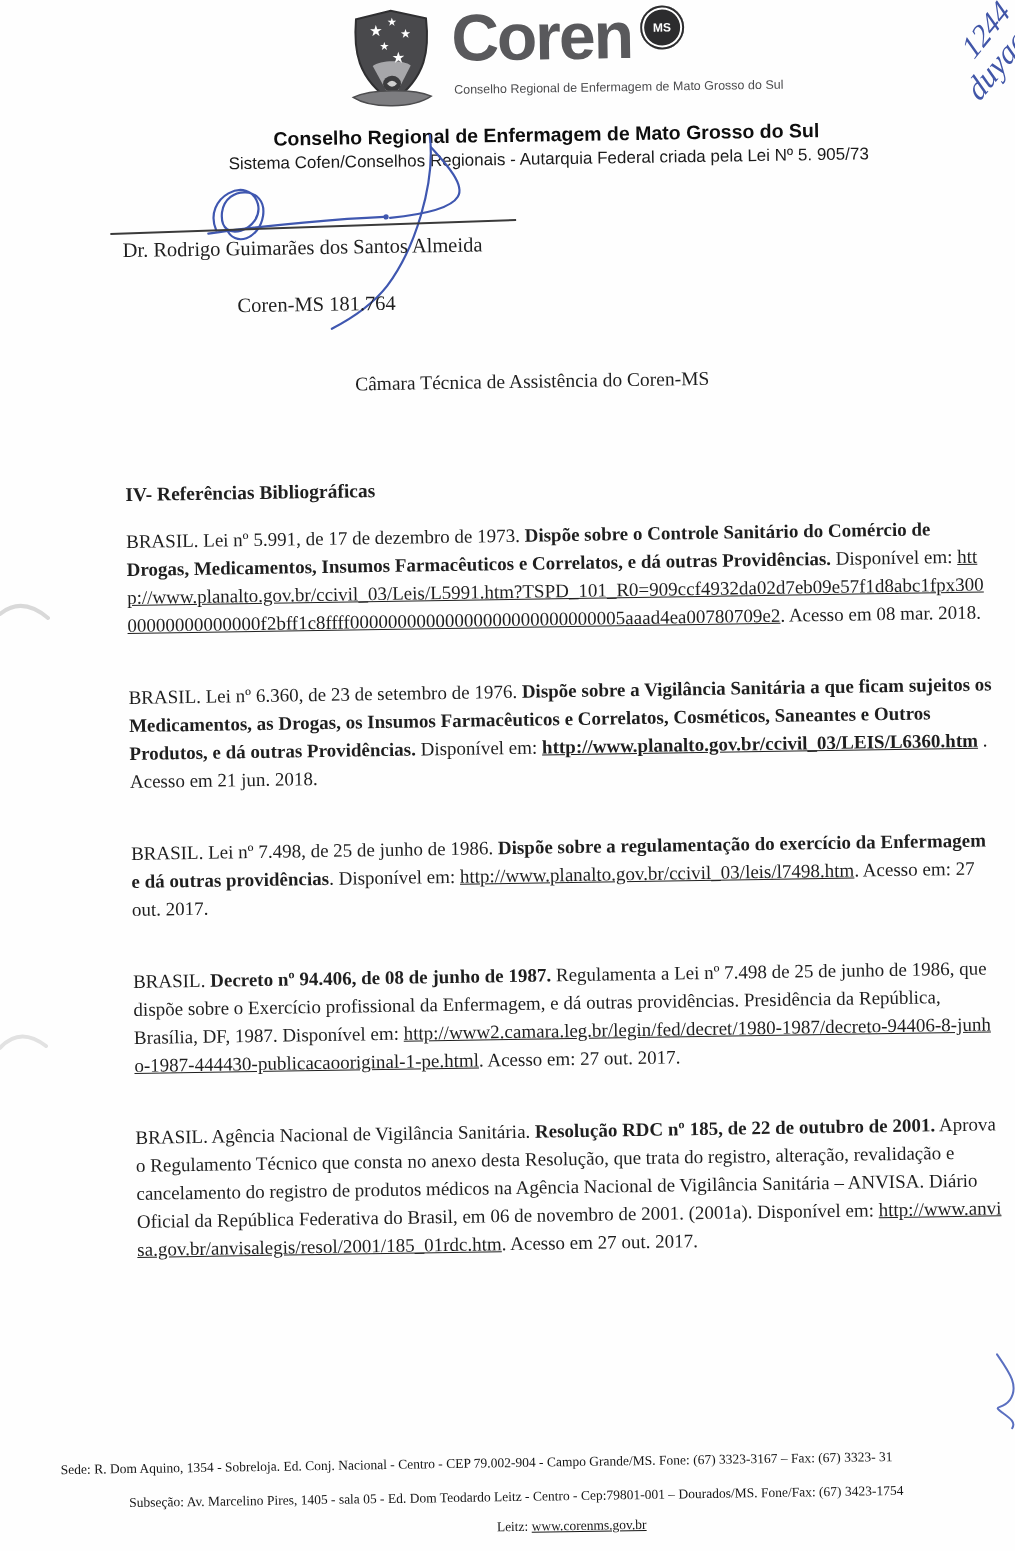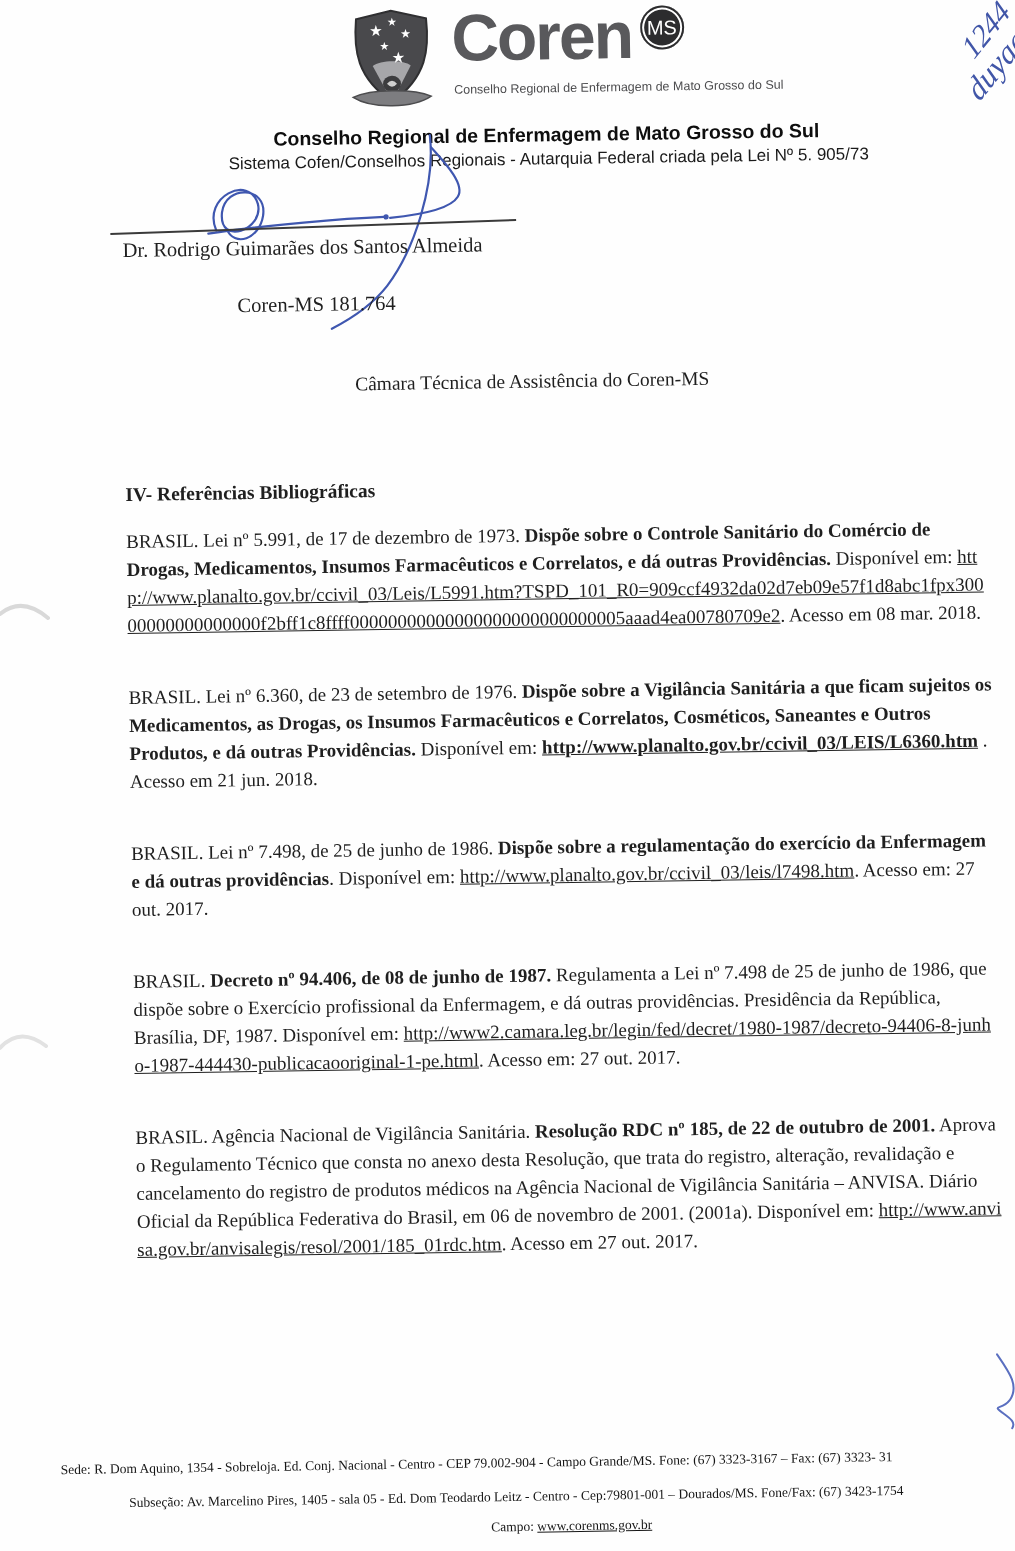--- a/index.html
+++ b/index.html
@@ -27,21 +27,21 @@
   .brand-row{display:flex;align-items:flex-start;}
   .brand{
     font-family:"Liberation Sans", sans-serif;
     font-weight:bold;font-size:66px;line-height:62px;
     color:#59595c;letter-spacing:-2px;
   }
   .ms-badge{
     width:44px;height:44px;border-radius:50%;
     background:#2c2c2e;color:#fff;
     font-family:"Liberation Sans", sans-serif;
-    font-weight:normal;font-size:20px;
+    font-weight:bold;font-size:12px;
     display:flex;align-items:center;justify-content:center;
     margin:2px 0 0 8px;
     box-shadow:inset 0 0 0 2px #2c2c2e, inset 0 0 0 4px #fff;
   }
   .tagline{
     font-family:"Liberation Sans", sans-serif;
     font-size:12.5px;color:#4c4c4e;margin:14px 0 0 2px;white-space:nowrap;
   }
   
   .hdr-title{
@@ -182,20 +182,20 @@
     <div class="refs">
         <p class="reference"><span class="seg-plain">BRASIL. Lei nº 5.991, de 17 de dezembro de 1973. </span><span class="seg-bold">Dispõe sobre o Controle Sanitário do Comércio de Drogas, Medicamentos, Insumos Farmacêuticos e Correlatos, e dá outras Providências.</span><span class="seg-plain"> Disponível em: </span><span class="seg-link">http://www.planalto.gov.br/ccivil_03/Leis/L5991.htm?TSPD_101_R0=909ccf4932da02d7eb09e57f1d8abc1fpx30000000000000000f2bff1c8ffff00000000000000000000000000005aaad4ea00780709e2</span><span class="seg-plain">. Acesso em 08 mar. 2018.</span></p>
         <p class="reference"><span class="seg-plain">BRASIL. Lei nº 6.360, de 23 de setembro de 1976. </span><span class="seg-bold">Dispõe sobre a Vigilância Sanitária a que ficam sujeitos os Medicamentos, as Drogas, os Insumos Farmacêuticos e Correlatos, Cosméticos, Saneantes e Outros Produtos, e dá outras Providências.</span><span class="seg-plain"> Disponível em: </span><span class="seg-boldlink">http://www.planalto.gov.br/ccivil_03/LEIS/L6360.htm</span><span class="seg-plain"> . Acesso em 21 jun. 2018.</span></p>
         <p class="reference"><span class="seg-plain">BRASIL. Lei nº 7.498, de 25 de junho de 1986. </span><span class="seg-bold">Dispõe sobre a regulamentação do exercício da Enfermagem e dá outras providências</span><span class="seg-plain">. Disponível em: </span><span class="seg-link">http://www.planalto.gov.br/ccivil_03/leis/l7498.htm</span><span class="seg-plain">. Acesso em: 27 out. 2017.</span></p>
         <p class="reference"><span class="seg-plain">BRASIL. </span><span class="seg-bold">Decreto nº 94.406, de 08 de junho de 1987.</span><span class="seg-plain"> Regulamenta a Lei nº 7.498 de 25 de junho de 1986, que dispõe sobre o Exercício profissional da Enfermagem, e dá outras providências. Presidência da República, Brasília, DF, 1987. Disponível em: </span><span class="seg-link">http://www2.camara.leg.br/legin/fed/decret/1980-1987/decreto-94406-8-junho-1987-444430-publicacaooriginal-1-pe.html</span><span class="seg-plain">. Acesso em: 27 out. 2017.</span></p>
         <p class="reference"><span class="seg-plain">BRASIL. Agência Nacional de Vigilância Sanitária. </span><span class="seg-bold">Resolução RDC nº 185, de 22 de outubro de 2001.</span><span class="seg-plain"> Aprova o Regulamento Técnico que consta no anexo desta Resolução, que trata do registro, alteração, revalidação e cancelamento do registro de produtos médicos na Agência Nacional de Vigilância Sanitária – ANVISA. Diário Oficial da República Federativa do Brasil, em 06 de novembro de 2001. (2001a). Disponível em: </span><span class="seg-link">http://www.anvisa.gov.br/anvisalegis/resol/2001/185_01rdc.htm</span><span class="seg-plain">. Acesso em 27 out. 2017.</span></p>
       </div>
 
     <div class="footer-line1">Sede: R. Dom Aquino, 1354 - Sobreloja. Ed. Conj. Nacional - Centro - CEP 79.002-904 - Campo Grande/MS.  Fone: (67) 3323-3167 – Fax: (67) 3323- 31</div>
     <div class="footer-line2">Subseção: Av. Marcelino Pires, 1405 - sala 05 - Ed. Dom Teodardo Leitz - Centro - Cep:79801-001 – Dourados/MS. Fone/Fax: (67) 3423-1754</div>
-    <div class="footer-site"><span>Campo: </span><span class="url">www.corenms.gov.br</span></div>
+    <div class="footer-site"><span>Leitz: </span><span class="url">www.corenms.gov.br</span></div>
 
     <svg class="pen-mark-br" width="70" height="110" viewBox="0 0 70 110">
       <path d="M28,14 C40,32 50,46 40,60 C32,70 22,64 32,72 C40,78 46,82 42,88" fill="none" stroke="#5a6fc0" stroke-width="2" stroke-linecap="round"></path>
     </svg>
 
   </div>
 </div>
 
 </body></html>

